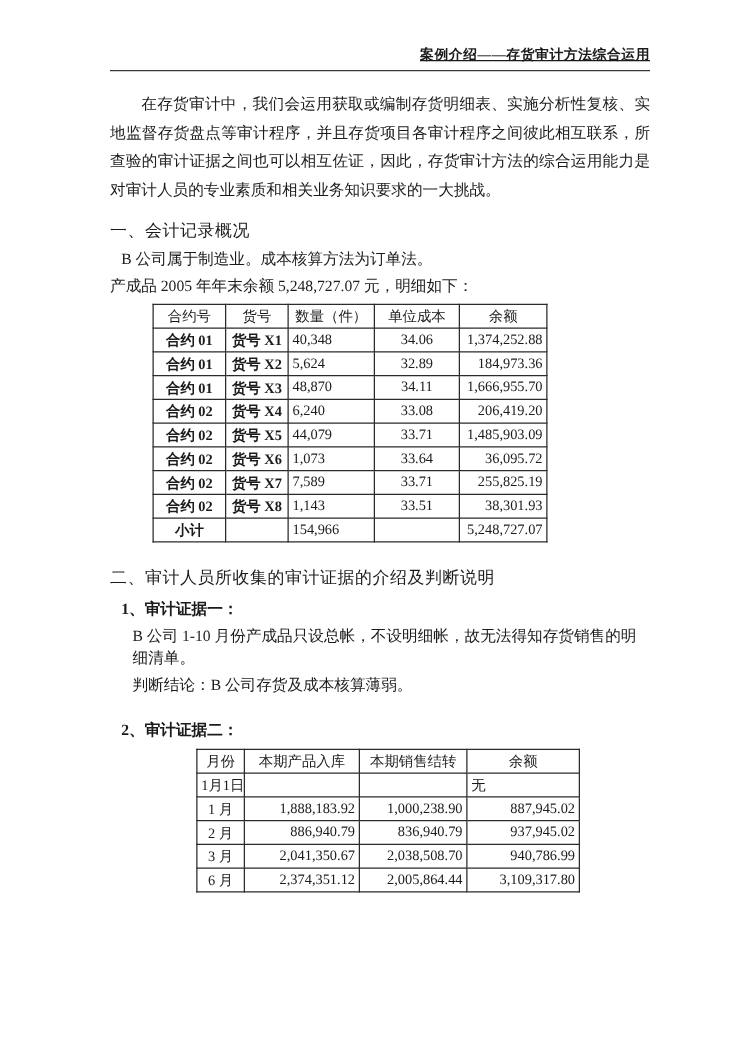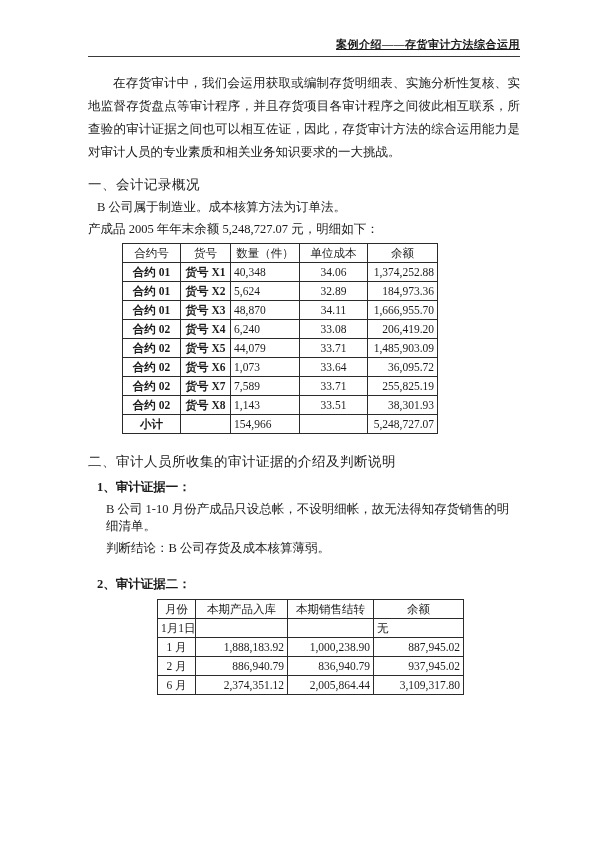--- a/index.html
+++ b/index.html
@@ -217,20 +217,26 @@
           <td>1,000,238.90</td>
           <td>887,945.02</td>
         </tr>
         <tr>
           <td>2 月</td>
           <td>886,940.79</td>
           <td>836,940.79</td>
           <td>937,945.02</td>
         </tr>
         <tr>
+          <td>3 月</td>
+          <td>2,041,350.67</td>
+          <td>2,038,508.70</td>
+          <td>940,786.99</td>
+        </tr>
+        <tr>
           <td>6 月</td>
           <td>2,374,351.12</td>
           <td>2,005,864.44</td>
           <td>3,109,317.80</td>
         </tr>
       </tbody>
   </table>
 
 </div>
 

